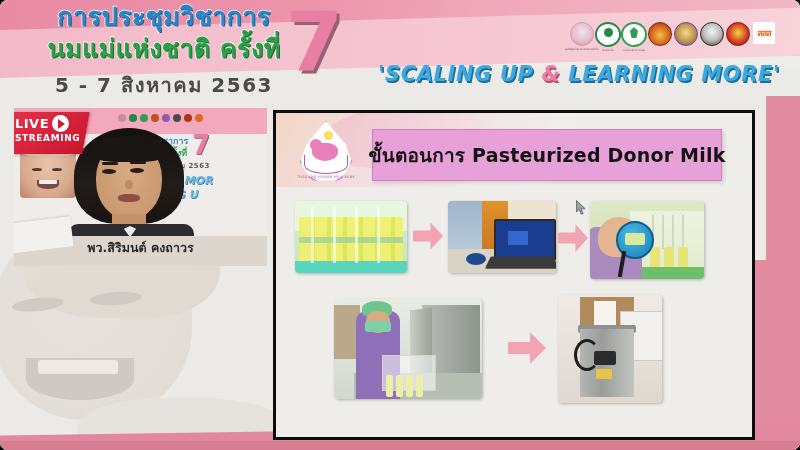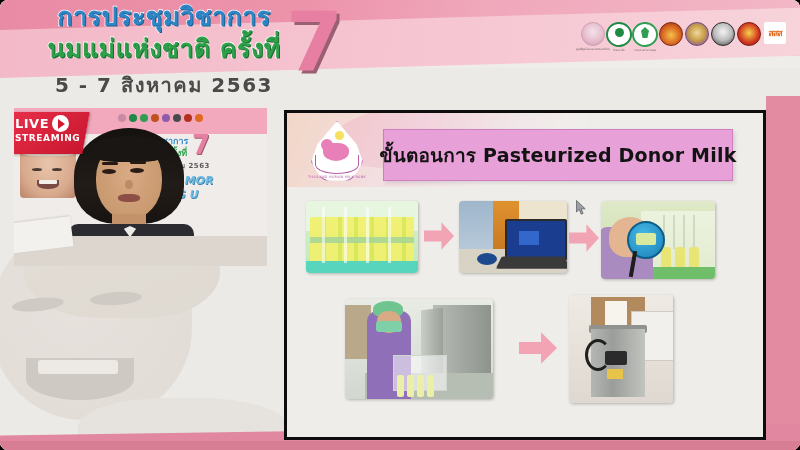--- a/index.html
+++ b/index.html
@@ -49,21 +49,21 @@
 
   .big-seven{position:absolute;left:286px;top:2px;font-size:82px;font-weight:bold;color:#e77fa3;
      line-height:82px;text-shadow:3px 3px 0 #9a5f72;font-family:"DejaVu Sans",sans-serif;}
 
   .tagline{position:absolute;left:364px;top:62px;width:430px;text-align:center;
      font-size:21px;font-weight:bold;font-style:italic;letter-spacing:.6px;color:#3fa9dd;
      text-shadow:1.5px 1.5px 0 #1b6f9e;white-space:nowrap;}
   .tagline .amp{color:#f07ba4;text-shadow:1.5px 1.5px 0 #b24f72;}
 
   
-  .logos{position:absolute;right:12px;top:22px;display:flex;gap:0;align-items:flex-end;}
+  .logos{position:absolute;right:23px;top:22px;display:flex;gap:0;align-items:flex-end;}
   .logo{width:26px;height:30px;display:flex;flex-direction:column;align-items:center;justify-content:flex-start;}
   .logo .mark{width:22px;height:22px;border-radius:50%;}
   .logo .cap{font-size:3px;color:#7a6a6a;margin-top:1px;letter-spacing:-.2px;white-space:nowrap;transform:scale(.9);}
   .lg1 .mark{background:radial-gradient(circle at 50% 40%,#f4e3ea 0%,#e6b9ca 60%,#c98aa3 100%);
      border:1px solid #cf9fb2;}
   .lg2 .mark{background:#ffffff;border:2px solid #1e8a43;}
   .lg2 .mark::after{content:"";display:block;width:9px;height:9px;margin:4px auto;border-radius:50%;background:#1e8a43;}
   .lg3 .mark{background:#ffffff;border:2px solid #2f9e52;}
   .lg3 .mark::after{content:"";display:block;width:8px;height:11px;margin:3px auto;background:#2f9e52;
      clip-path:polygon(50% 0,100% 35%,80% 100%,20% 100%,0 35%);}
@@ -127,21 +127,21 @@
   .live-badge .lb1{display:flex;align-items:center;gap:3px;}
   .live-badge .lb1 span{color:#fff;font-size:13px;font-weight:bold;letter-spacing:.5px;}
   .live-badge .play{width:17px;height:17px;border-radius:50%;background:#fff;display:flex;align-items:center;justify-content:center;}
   .live-badge .play i{display:block;width:0;height:0;border-left:7px solid #d4182f;border-top:5px solid transparent;border-bottom:5px solid transparent;margin-left:2px;}
   .live-badge .lb2{color:#fff;font-size:9px;font-weight:bold;letter-spacing:.6px;margin-top:1px;}
 
   .spk-name{position:absolute;left:14px;top:238px;width:253px;text-align:center;
      font-size:12.5px;font-weight:bold;color:#2a2a2a;}
 
   
-  .slide{position:absolute;left:284px;top:110px;width:482px;height:330px;background:#efedea;
+  .slide{position:absolute;left:273px;top:110px;width:482px;height:330px;background:#efedea;
      border:3px solid #0d0d0d;box-sizing:border-box;overflow:hidden;}
   .slide-swirl{position:absolute;left:0;top:0;width:300px;height:74px;
      background:linear-gradient(115deg,rgba(244,196,170,.55) 0%,rgba(246,214,224,.6) 40%,rgba(252,242,246,.2) 70%,rgba(255,255,255,0) 100%);}
   .slide-swirl2{position:absolute;left:38px;top:-18px;width:240px;height:70px;border-radius:50%;
      background:linear-gradient(120deg,rgba(238,160,190,.35),rgba(255,255,255,0));transform:rotate(-8deg);}
 
   .milk-logo{position:absolute;left:14px;top:6px;width:72px;height:72px;}
   .ml-drop{position:absolute;left:10px;top:2px;width:50px;height:60px;
      background:#ffffff;border:1.6px solid #b45fa8;border-radius:50% 50% 50% 50%/62% 62% 38% 38%;
      clip-path:polygon(50% 0,88% 38%,100% 66%,78% 96%,22% 96%,0 66%,12% 38%);}
@@ -259,20 +259,21 @@
 
   <div class="hdr">
     <div class="ev-title">
       <div class="ev-l1">การประชุมวิชาการ</div>
       <div class="ev-l2">นมแม่แห่งชาติ ครั้งที่</div>
       <div class="ev-date">5 - 7 สิงหาคม 2563</div>
     </div>
 
     <div class="big-seven">7</div>
 
+    <div class="tagline"><span>'SCALING UP </span><span class="amp">&amp;</span><span> LEARNING MORE'</span></div>
 
     <div class="logos">
       <div class="logo lg1">
           <div class="mark"></div>
           <div class="cap">มูลนิธิศูนย์นมแม่แห่งประเทศไทย</div>
         </div>
       <div class="logo lg2">
           <div class="mark"></div>
           <div class="cap">กรมอนามัย</div>
         </div>
@@ -352,20 +353,21 @@
           <span>LIVE</span>
           <span class="play">
               <i></i>
             </span>
         </div>
         <div class="lb2">STREAMING</div>
       </div>
     </div>
   </div>
 
+  <div class="spk-name">พว.สิริมนต์  คงถาวร</div>
 
   <div class="slide">
     <div class="slide-swirl"></div>
     <div class="slide-swirl2"></div>
 
     <div class="milk-logo">
       <div class="ml-drop"></div>
       <div class="ml-dot"></div>
       <div class="ml-head"></div>
       <div class="ml-baby"></div>

